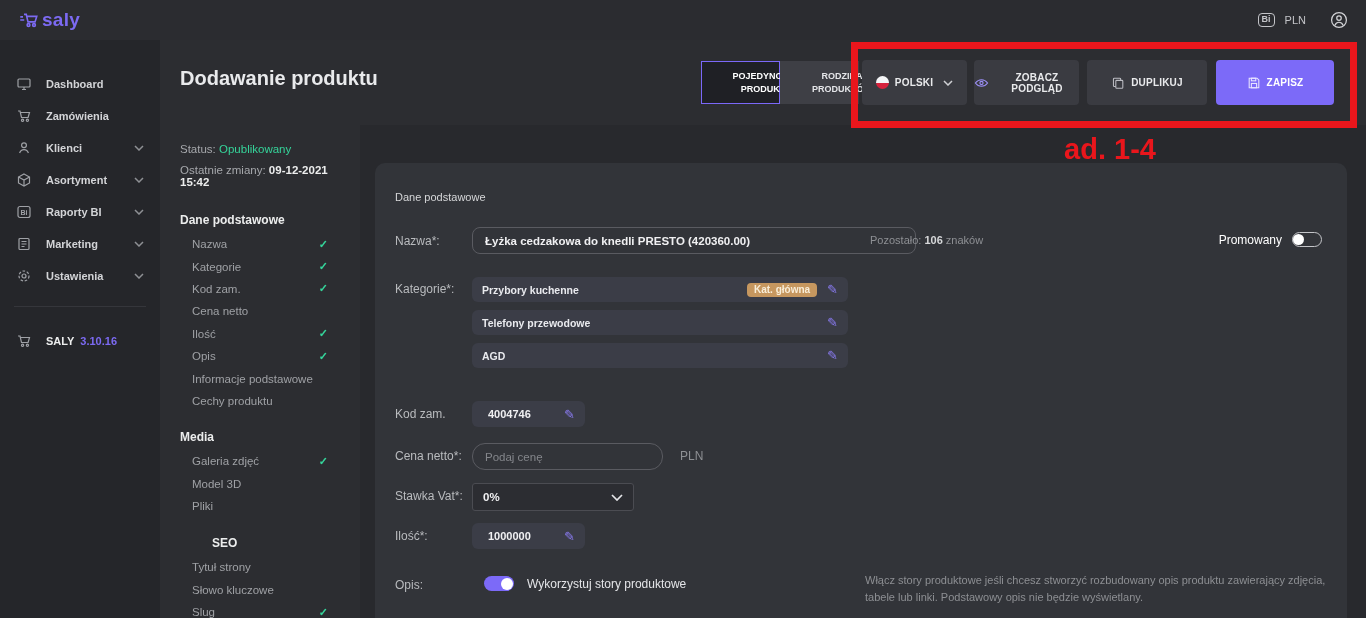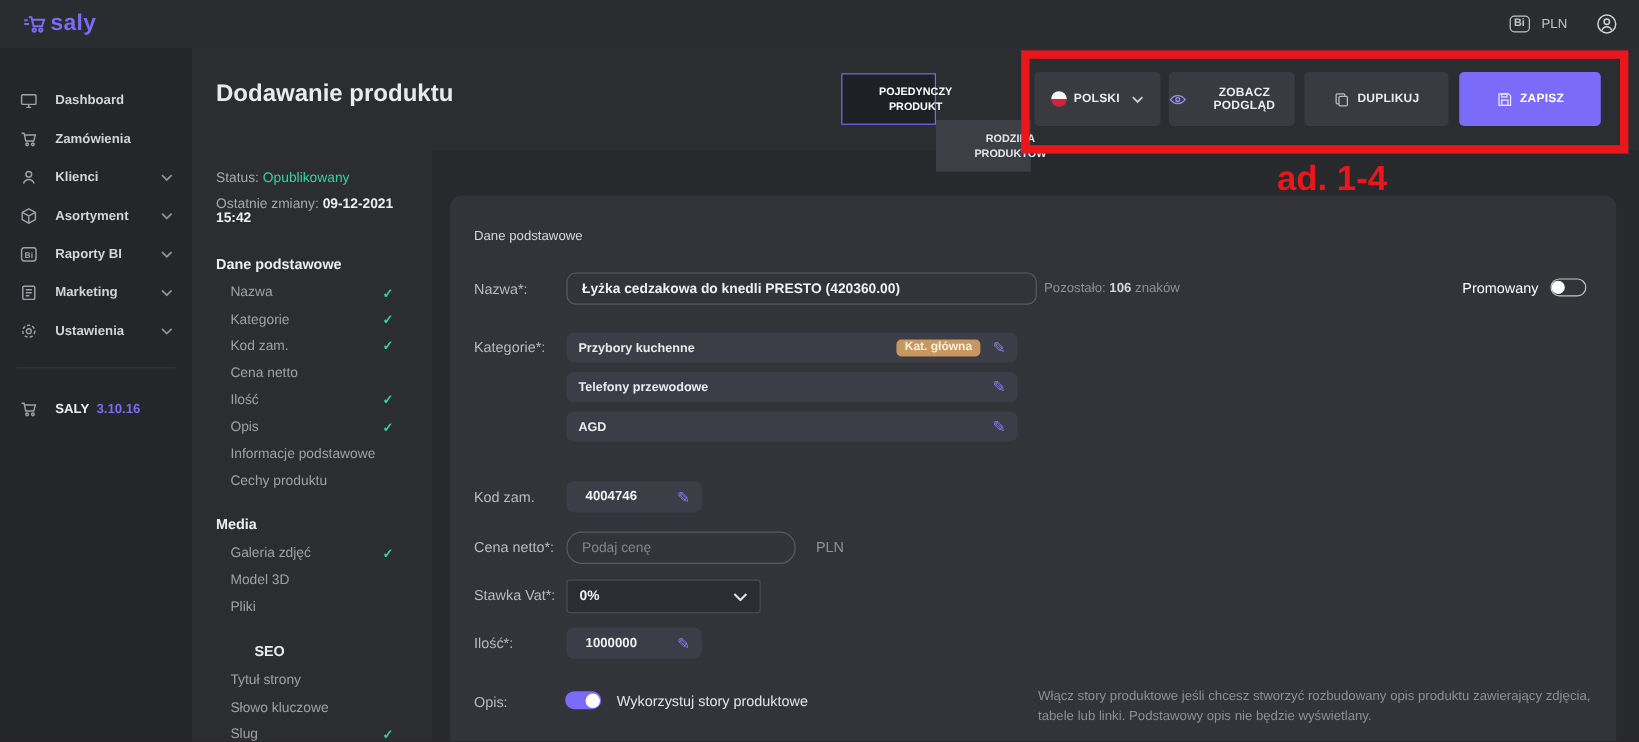--- a/index.html
+++ b/index.html
@@ -30,21 +30,21 @@
   .side-footer .app { color:#eceded; margin-right:6px; }
   .side-footer .ver { color:#7c6af2; }
 
   
   .header { position:absolute; left:160px; top:40px; width:1206px; height:85px; background:#2c2d31; z-index:2; }
   .page-title { position:absolute; left:20px; top:27px; font-size:20px; font-weight:bold; color:#e9eaec; }
   .tabs { position:absolute; left:541px; top:21px; display:flex; }
   .tab { width:79px; height:43px; display:flex; flex-direction:column; align-items:center; justify-content:center;
          font-size:9px; font-weight:bold; line-height:1.35; cursor:pointer; text-align:center;padding-left:45px; }
   .tab.active { background:#1f2025; border:1px solid #7b68f8; color:#fff; }
-  .tab.inactive { background:#3e3f45; color:#e4e5e8;margin-top:39px; }
+  .tab.inactive { background:#3e3f45; color:#e4e5e8; }
   .hbtn { position:absolute; top:20px; height:45px; border-radius:4px; background:#3a3b41; border:none;
           display:flex; align-items:center; justify-content:center; gap:6px; color:#e9eaec;
           font-size:10px; font-weight:bold; font-family:"Liberation Sans",sans-serif; cursor:pointer; letter-spacing:.2px; }
   .btn-lang { left:702px; width:105px; }
   .btn-preview { left:814px; width:105px; }
   .btn-duplicate { left:927px; width:120px; }
   .btn-save { left:1056px; width:118px; background:#7c6af8; color:#fff; }
   .flag { width:13px; height:13px; border-radius:50%;
           background:linear-gradient(#f4f5f7 50%, #d6213c 50%); flex:0 0 13px; }
   .btn-lang .chev { color:#cfd0d4; display:flex; margin-left:4px; }
@@ -96,21 +96,21 @@
   .vat-select { position:absolute; left:97px; width:162px; height:28px; background:#2c2d32;
                 border:1px solid #4b4c52; border-radius:3px; display:flex; align-items:center;
                 padding:0 10px; cursor:pointer; }
   .vat-select .val { font-size:11.5px; font-weight:bold; color:#f0f0f2; }
   .vat-select .chev { margin-left:auto; color:#e4e5e8; display:flex; }
   .toggle { width:30px; height:15px; border-radius:8px; position:relative; cursor:pointer; flex:0 0 30px; }
   .toggle.off { border:1.5px solid #c4c5c9; }
   .toggle.off .knob { position:absolute; left:0px; top:0.5px; width:11px; height:11px; border-radius:50%; background:#fff; }
   .toggle.on { background:#7c6af8; }
   .toggle.on .knob { position:absolute; right:1.5px; top:1.5px; width:12px; height:12px; border-radius:50%; background:#fff; }
-  .opis-toggle-wrap { position:absolute; left:96px; display:flex; align-items:center; gap:13px; }
+  .opis-toggle-wrap { position:absolute; left:109px; display:flex; align-items:center; gap:13px; }
   .opis-toggle-label { font-size:12px; color:#e4e5e8; }
   .hint { position:absolute; left:490px; width:478px; font-size:11px; color:#8d8f93; line-height:1.5; }
 </style>
 </head>
 <body>
 
 <div class="topbar">
   <div class="logo">
     <span style="display:flex;">
       <svg width="22" height="20" viewBox="0 0 16 16" fill="none" stroke="#7c6af2" stroke-width="1.3">
@@ -373,21 +373,21 @@
     <span>Slug</span>
     <span class="nav-check">✓</span>
   </div>
 </div>
 
 <div class="main">
   <div class="card">
     <div class="sec-title">Dane podstawowe</div>
 
     <div class="frm-label" style="top:71px;">Nazwa*:</div>
-    <input class="txt-input" style="top: 64px; width: 392px;" value="Łyżka cedzakowa do knedli PRESTO (420360.00)">
+    <input class="txt-input" style="top: 64px; width: 444px;" value="Łyżka cedzakowa do knedli PRESTO (420360.00)">
     <div class="remaining" style="top:71px;">
       <span>Pozostało:</span>
       <b>106</b>
       <span>znaków</span>
     </div>
     <div class="promo-wrap" style="top:69px;">
       <span class="promo-label">Promowany</span>
       <span class="toggle off">
           <span class="knob"></span>
         </span>

